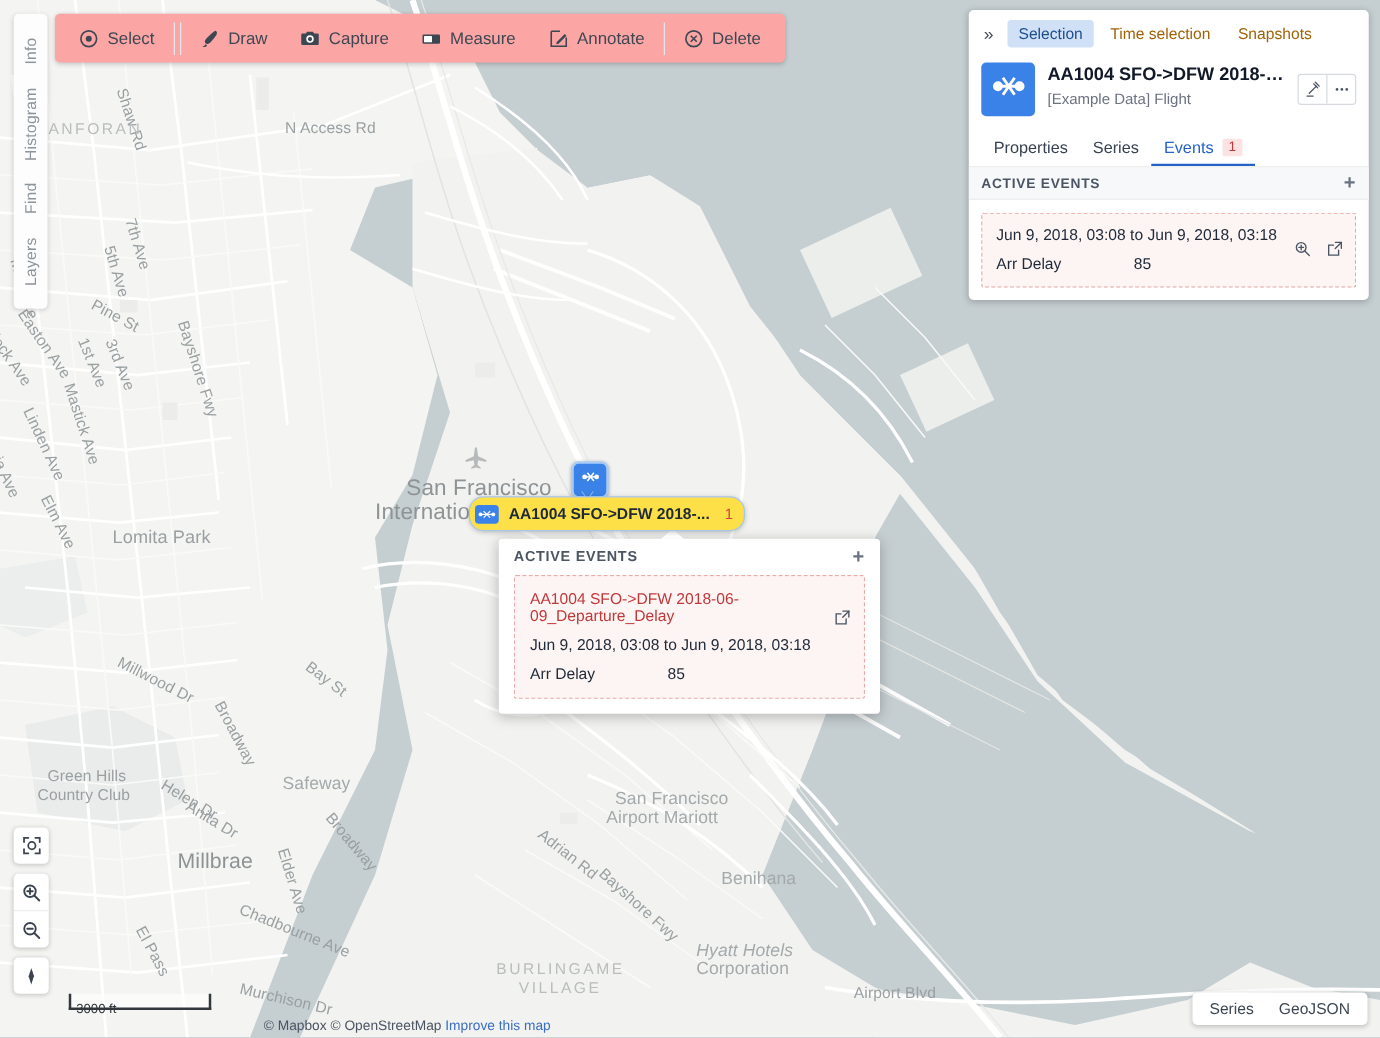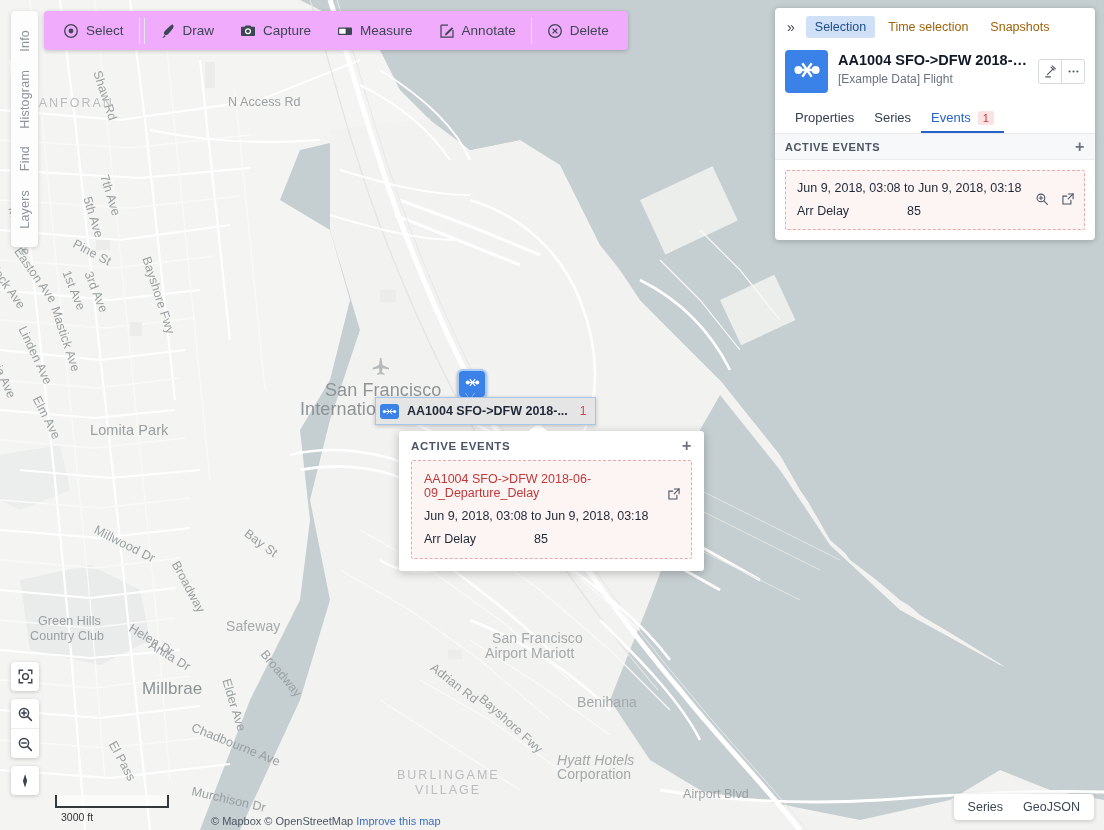--- a/index.html
+++ b/index.html
@@ -15,21 +15,21 @@
             font-family:"Liberation Sans",sans-serif;letter-spacing:.1px;}
   .maplabel.big{font-size:17px;color:#8d9395;}
   .maplabel.place{font-size:14.5px;color:#9aa0a2;}
   .maplabel.caps{font-size:12.5px;letter-spacing:2px;color:#b9bdbe;}
   .maplabel.poi{font-size:14px;color:#a4a9ab;}
   .maplabel.airport{font-size:18px;color:#8e9496;}
 
   
   #toolbar{
     position:absolute;left:44px;top:11px;height:39px;
-    background:#f0abfc;border-radius:4px;
+    background:#fca5a5;border-radius:4px;
     box-shadow:0 1px 4px rgba(0,0,0,.22);
     display:flex;align-items:center;padding:0 6px;z-index:40;
   }
   .tb-item{display:flex;align-items:center;gap:7px;padding:0 13px;height:30px;
     color:#3d4752;font-size:13.5px;cursor:pointer;border-radius:3px;}
   .tb-sep{width:1px;height:26px;background:#e2e5e9;margin:0 2px;}
   .tb-ico{width:16px;height:16px;display:block;flex:0 0 16px;}
 
   
   #vtabs{
@@ -46,42 +46,42 @@
   #mapctl{position:absolute;left:11px;bottom:35px;z-index:30;display:flex;flex-direction:column;gap:8px;}
   .ctlgrp{background:#fff;border-radius:4px;box-shadow:0 1px 4px rgba(0,0,0,.2);overflow:hidden;}
   .ctlbtn{width:28px;height:29px;display:flex;align-items:center;justify-content:center;cursor:pointer;}
   .ctlbtn + .ctlbtn{border-top:1px solid #eceef0;}
   .ctlbtn svg{display:block;}
 
   
   #scalebar{position:absolute;left:55px;bottom:22px;z-index:30;
     border:2px solid #33383d;border-top:none;height:11px;width:110px;
     background:rgba(255,255,255,.6);}
-  #scalelabel{position:absolute;left:61px;bottom:7px;z-index:31;font-size:10.5px;color:#33383d;}
+  #scalelabel{position:absolute;left:61px;bottom:17px;z-index:31;font-size:10.5px;color:#33383d;}
 
   
   #attrib{position:absolute;left:211px;bottom:3px;z-index:30;font-size:11px;color:#4b5563;}
   #attrib .lnk{color:#3b6fbf;}
 
   
   #brtoggle{position:absolute;right:10px;bottom:10px;z-index:30;background:#fff;
     border-radius:4px;box-shadow:0 1px 4px rgba(0,0,0,.2);display:flex;align-items:center;
     height:26px;padding:0 4px;}
   #brtoggle .bt{padding:0 10px;font-size:12.5px;color:#3d4752;line-height:26px;cursor:pointer;}
 
   
   #marker{position:absolute;left:457px;top:369px;z-index:35;}
   .mk-box{width:26px;height:26px;border-radius:6px;background:#3b82e8;
     border:2px solid #aacbf5;display:flex;align-items:center;justify-content:center;
     box-shadow:0 1px 3px rgba(0,0,0,.3);}
   .mk-tail{position:absolute;left:8px;top:23px;width:0;height:0;
     border-left:5px solid transparent;border-right:5px solid transparent;
     border-top:7px solid #3b82e8;filter:drop-shadow(0 1px 0 #aacbf5);}
   #pill{position:absolute;left:375px;top:397px;z-index:36;height:26px;
-    background:#e5e5e5;border:1px solid #a9c6ea;border-radius:0;
+    background:#fde047;border:1px solid #a9c6ea;border-radius:12px;
     display:flex;align-items:center;gap:8px;padding:0 8px 0 4px;
     box-shadow:0 1px 4px rgba(0,0,0,.22);}
   .pill-ico{width:19px;height:15px;border-radius:3px;background:#3b82e8;
     display:flex;align-items:center;justify-content:center;}
   .pill-txt{font-size:12.5px;color:#1f2937;font-weight:bold;}
   .pill-cnt{font-size:12px;color:#d2453f;padding-left:4px;}
 
   
   #popup{position:absolute;left:399px;top:431px;width:305px;z-index:34;
     background:#fff;border-radius:3px;box-shadow:0 2px 10px rgba(0,0,0,.25);}

